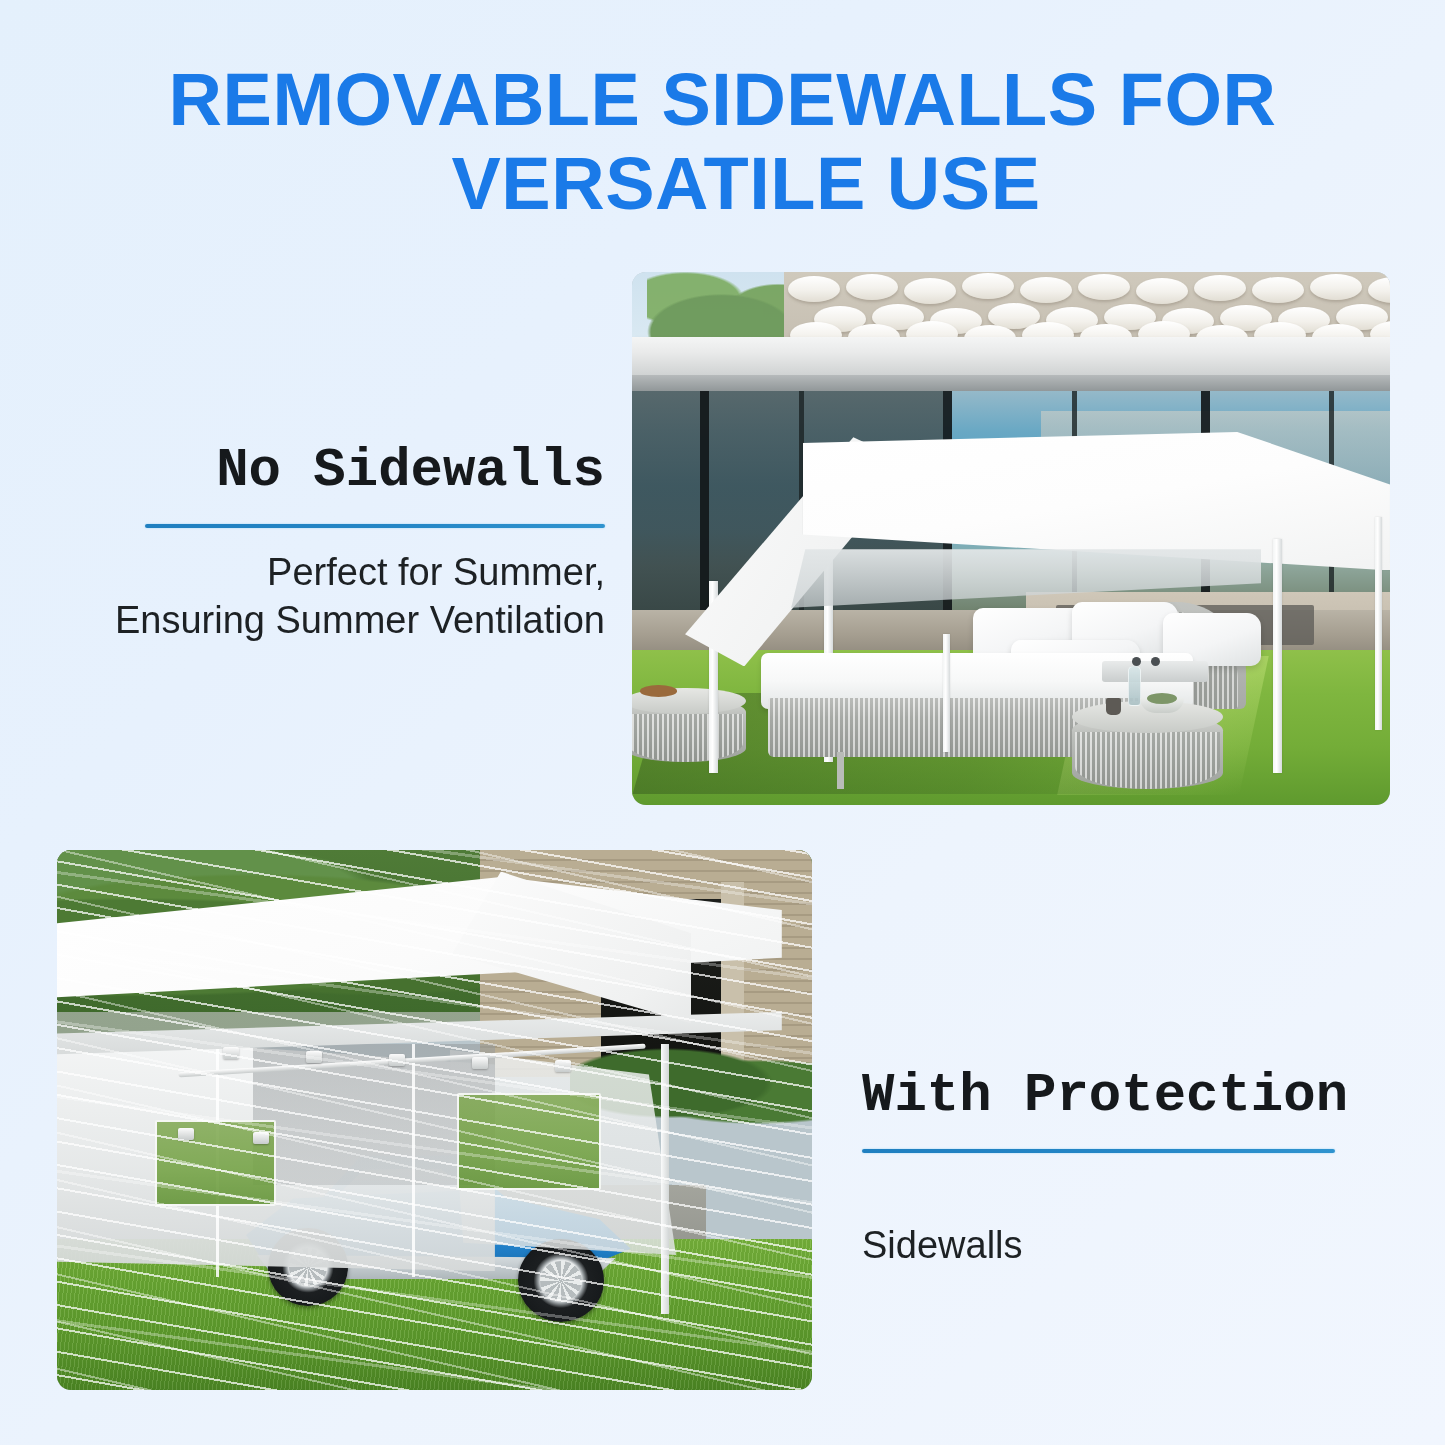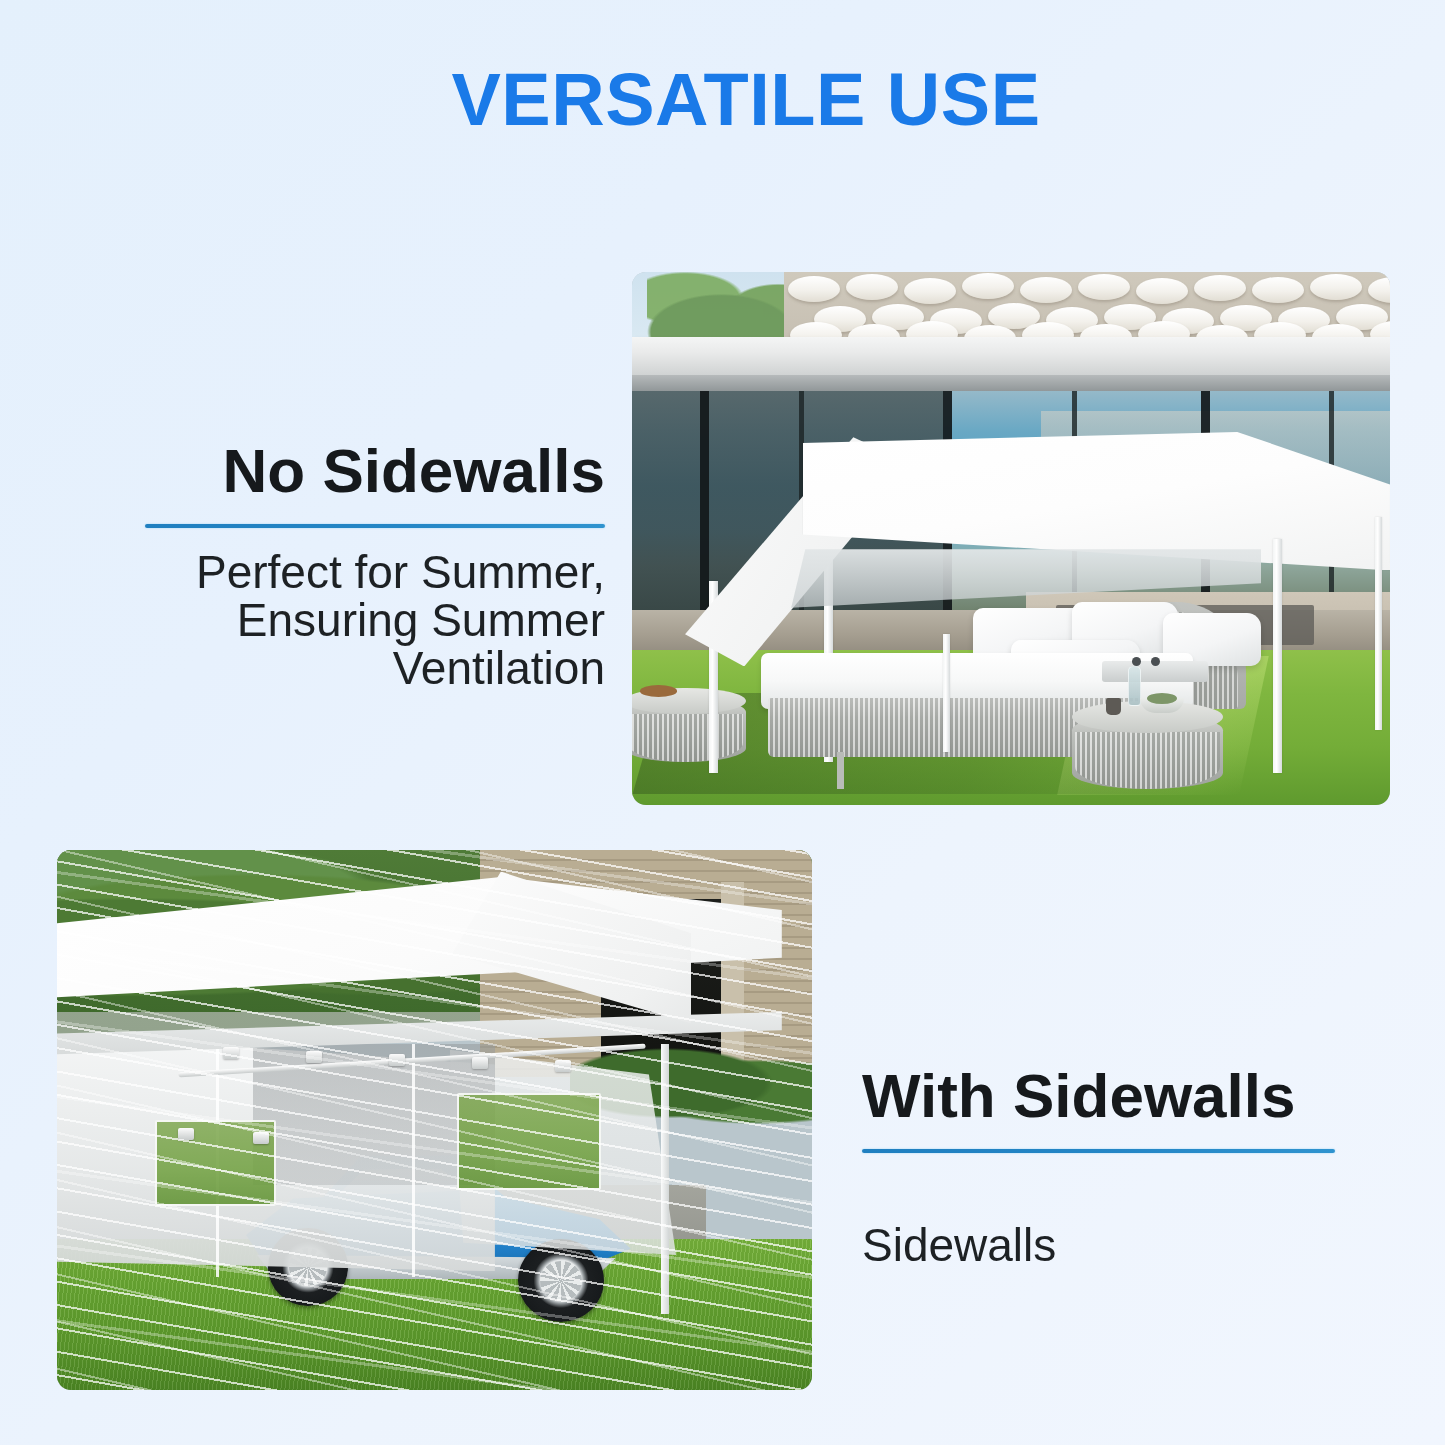--- a/index.html
+++ b/index.html
@@ -32,37 +32,37 @@
     font-size: 74px;
     line-height: 84px;
     letter-spacing: 0.5px;
   }
   .headline .l2 { display: block; margin-left: 47px; }
 
   
   .txtblock { position: absolute; }
 
   .txtblock .tb-title {
-    font-family: Liberation Sans, sans-serif;
+    font-family: Liberation Mono, monospace;
     font-weight: 700;
-    font-size: 62px;
+    font-size: 54px;
     line-height: 62px;
     color: #16191c;
     white-space: nowrap;
   }
   .txtblock .tb-rule {
     height: 4px;
     border-radius: 2px;
     background: linear-gradient(90deg, #1f7fc0 0%, #2486c6 55%, #2f93cf 100%);
     box-shadow: 0 0 2px rgba(150,210,245,.9);
   }
   .txtblock .tb-sub {
     font-family: "Liberation Sans", sans-serif;
     font-weight: 400;
-    font-size: 46px;
+    font-size: 38px;
     line-height: 48px;
     color: #1d2124;
   }
 
   
   #block-no {
     left: 100px; top: 440px; width: 505px;
     text-align: right;
   }
   #block-no .tb-rule { margin: 22px 0 20px 0; width: 460px; margin-left: auto; }
@@ -457,34 +457,35 @@
       rgba(255,255,255,.30) 31px 34px,
       rgba(255,255,255,0) 34px 74px);
   }
 </style>
 </head>
 <body>
 
 <div id="page">
 
   <h1 class="headline">
+    <span>REMOVABLE SIDEWALLS FOR</span>
     <span class="l2">VERSATILE USE</span>
   </h1>
 
   <div class="txtblock" id="block-no">
     <div class="tb-title">No Sidewalls</div>
     <div class="tb-rule"></div>
     <div class="tb-sub">
       <span>Perfect for Summer,</span><br>
       <span>Ensuring Summer Ventilation</span>
     </div>
   </div>
 
   <div class="txtblock" id="block-with">
-    <div class="tb-title">With Sidewalls</div>
+    <div class="tb-title">With Protection</div>
     <div class="tb-rule"></div>
     <div class="tb-sub">
       <br>
       <span>Sidewalls</span>
     </div>
   </div>
 
   <div class="photo" id="photo-top">
     <div class="scene">
 

